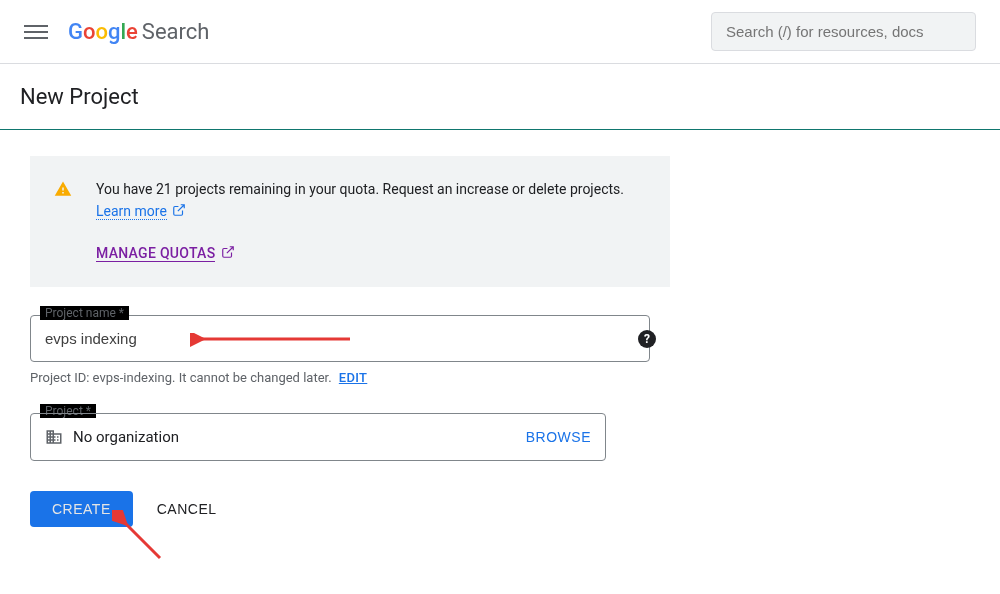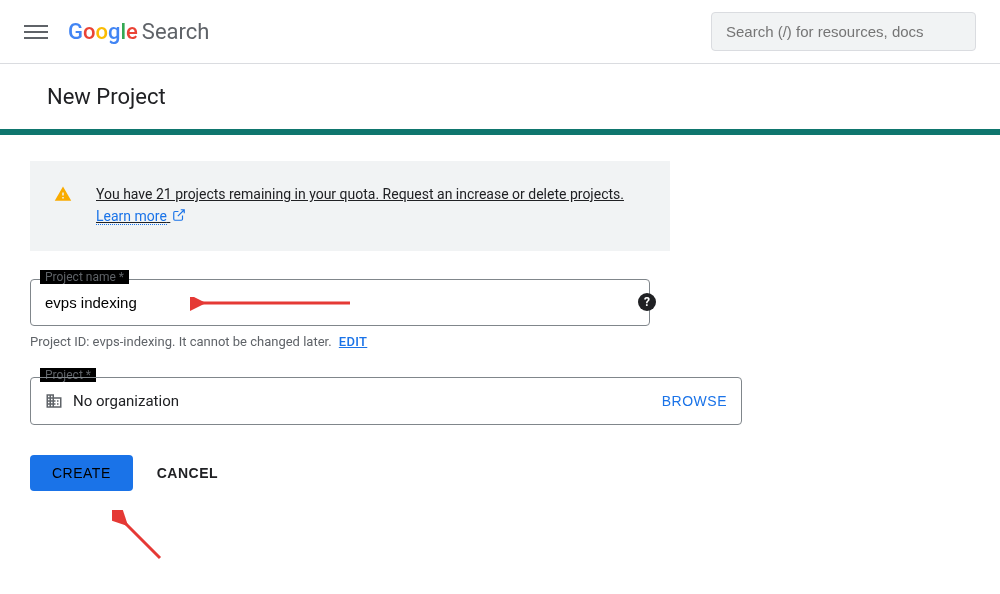--- a/index.html
+++ b/index.html
@@ -12,49 +12,49 @@
     .logo .g1 { color: #4285F4; font-weight: 500; }
     .logo .o1 { color: #EA4335; font-weight: 500; }
     .logo .o2 { color: #FBBC04; font-weight: 500; }
     .logo .g2 { color: #4285F4; font-weight: 500; }
     .logo .l { color: #34A853; font-weight: 500; }
     .logo .e { color: #EA4335; font-weight: 500; }
     .logo .cloud { color: #5f6368; font-weight: 400; margin-left: 4px; }
     .search-box { margin-left: auto; border: 1px solid #dadce0; border-radius: 4px; padding: 10px 14px; background: #f1f3f4; width: 265px; font-size: 15px; color: #5f6368; display: flex; align-items: center; gap: 8px; }
     .search-box input { border: none; background: transparent; width: 100%; font-size: 15px; color: #1d4ed8; outline: none; }
     
-    .page-title-bar { padding: 20px 47px; border-bottom: 6px solid #0f766e; }
+    .page-title-bar { padding: 20px 20px; border-bottom: 1px solid #0f766e; }
     .page-title { font-size: 22px; font-weight: 400; color: #202124; }
     
     .content { padding: 26px 30px; max-width: 700px; }
     
-    .info-banner { background: #f1f3f4; padding: 22px 24px 22px 24px; display: flex; gap: 24px; margin-bottom: 28px; text-decoration: underline; }
+    .info-banner { background: #f1f3f4; padding: 22px 24px 22px 24px; display: flex; gap: 24px; margin-bottom: 28px; }
     .warning-icon { color: #f9ab00; font-size: 18px; margin-top: 2px; }
     .banner-text { font-size: 14px; color: #202124; line-height: 1.6; }
     .banner-text a { color: #7b1fa2; text-decoration: none; border-bottom: 1px solid #7b1fa2; }
     .banner-text a.learn { color: #1a73e8; border-bottom: 1px dotted #1a73e8; }
     .ext-icon { display: inline-block; vertical-align: middle; margin-left: 2px; }
     .manage-quotas { margin-top: 18px; font-weight: 500; font-size: 14px; letter-spacing: 0.3px; }
     .manage-quotas a { color: #7b1fa2; }
     
     .field-wrap { position: relative; margin-bottom: 8px; }
     .field-label { position: absolute; top: -9px; left: 10px; background: #000000; padding: 0 5px; font-size: 12px; color: #5f6368; }
-    .text-field { width: 620px; border: 1px solid #80868b; border-radius: 4px; padding: 14px 44px 14px 14px; font-size: 15px; color: #000000; outline: none; }
+    .text-field { width: 620px; border: 1px solid #80868b; border-radius: 4px; padding: 14px 44px 14px 14px; font-size: 15px; color: #404040; outline: none; }
     .help-icon { position: absolute; right: 14px; top: 50%; transform: translateY(-50%); width: 18px; height: 18px; background: #202124; border-radius: 50%; color: #fff; display: flex; align-items: center; justify-content: center; font-size: 12px; font-weight: bold; }
     .helper-text { font-size: 13px; color: #5f6368; margin-top: 8px; margin-bottom: 28px; }
     .helper-text .edit-link { color: #1a73e8; font-weight: 500; letter-spacing: 0.3px; margin-left: 4px; }
     
-    .location-field { position: relative; width: 712px; border: 1px solid #80868b; border-radius: 4px; padding: 14px; display: flex; gap: 10px; }
+    .location-field { position: relative; width: 576px; border: 1px solid #80868b; border-radius: 4px; padding: 14px; display: flex; gap: 10px; }
     .org-icon { width: 18px; height: 18px; }
     .loc-value { font-size: 15px; color: #202124; flex: 1; }
     .browse-btn { color: #1a73e8; font-weight: 500; font-size: 14px; letter-spacing: 0.5px; background: none; border: none; cursor: pointer; }
     
     .buttons { margin-top: 30px; display: flex; gap: 24px; align-items: center; }
-    .btn-create { background: #1a73e8; color: #000000; border: none; padding: 10px 22px; font-size: 14px; font-weight: 500; letter-spacing: 0.5px; border-radius: 4px; cursor: pointer; text-align: center; }
-    .btn-cancel { background: none; border: none; color: #202124; font-size: 14px; font-weight: 700; letter-spacing: 0.5px; cursor: pointer; }
+    .btn-create { background: #1a73e8; color: #e5e5e5; border: none; padding: 10px 22px; font-size: 14px; font-weight: 500; letter-spacing: 0.5px; border-radius: 4px; cursor: pointer; text-align: center; }
+    .btn-cancel { background: none; border: none; color: #202124; font-size: 14px; font-weight: 400; letter-spacing: 0.5px; cursor: pointer; }
     
     .arrow-red { position: absolute; }
     .arrow1 { top: 12px; left: 140px; }
   </style>
 </head>
 <body>
 
 <div class="header">
   <div class="menu-icon">
     <span></span>
@@ -88,20 +88,28 @@
         </svg>
     </div>
     <div class="banner-text">
       <span>You have 21 projects remaining in your quota. Request an increase or delete projects.</span>
       <a href="#" class="learn"><span>Learn more</span></a>
       <span class="ext-icon">
         <svg width="14" height="14" viewBox="0 0 24 24" fill="none" stroke="#1a73e8" stroke-width="2">
             <path d="M18 13v6a2 2 0 0 1-2 2H5a2 2 0 0 1-2-2V8a2 2 0 0 1 2-2h6M15 3h6v6M10 14L21 3"></path>
           </svg>
       </span>
+      <div class="manage-quotas">
+        <a href="#"><span>MANAGE QUOTAS</span></a>
+        <span class="ext-icon">
+          <svg width="14" height="14" viewBox="0 0 24 24" fill="none" stroke="#7b1fa2" stroke-width="2">
+              <path d="M18 13v6a2 2 0 0 1-2 2H5a2 2 0 0 1-2-2V8a2 2 0 0 1 2-2h6M15 3h6v6M10 14L21 3"></path>
+            </svg>
+        </span>
+      </div>
     </div>
   </div>
 
   <div class="field-wrap" style="position:relative;">
     <label class="field-label">Project name *</label>
     <input class="text-field" type="text" value="evps indexing" style="">
     <div class="help-icon">?</div>
     <svg class="arrow-red arrow1" width="170" height="24" style="top:18px;left:160px;">
       <defs>
           <marker id="ah1" markerWidth="10" markerHeight="10" refX="2" refY="5" orient="auto">

